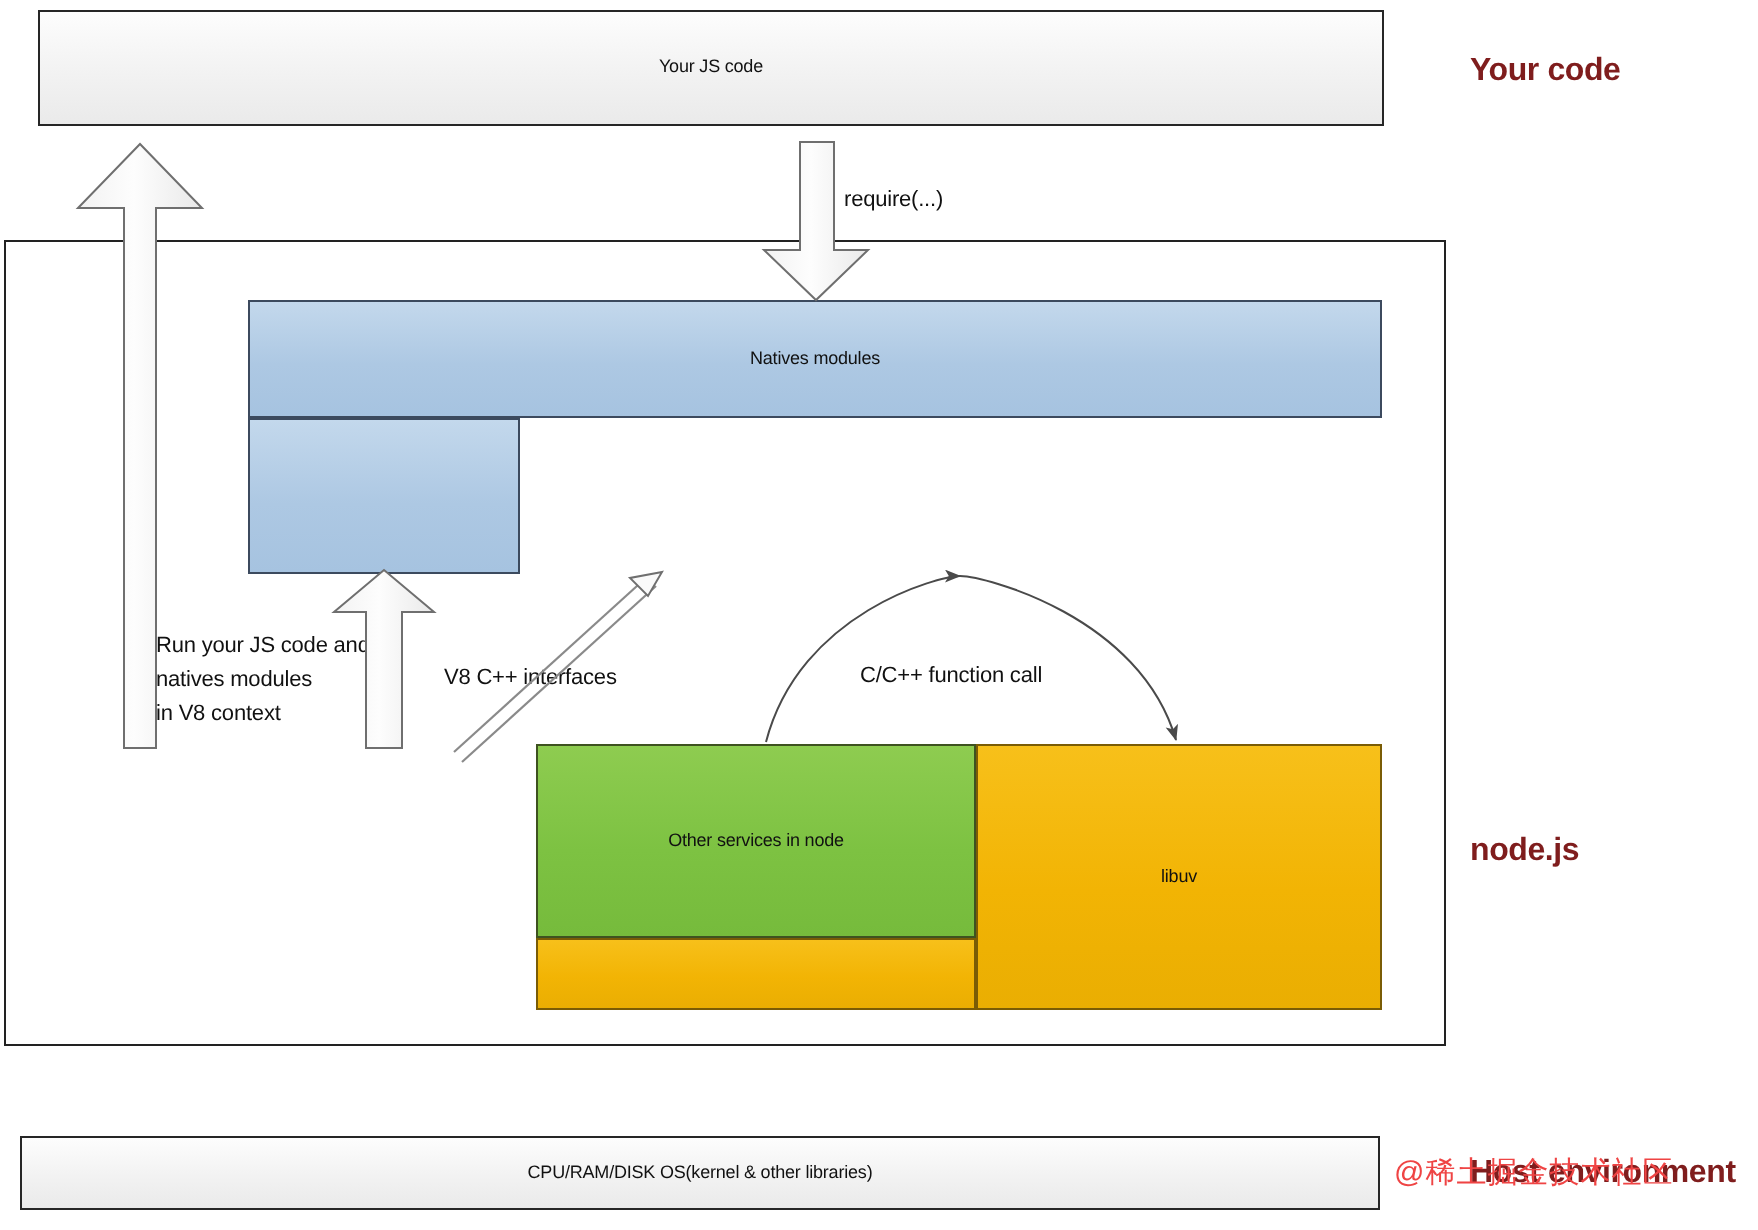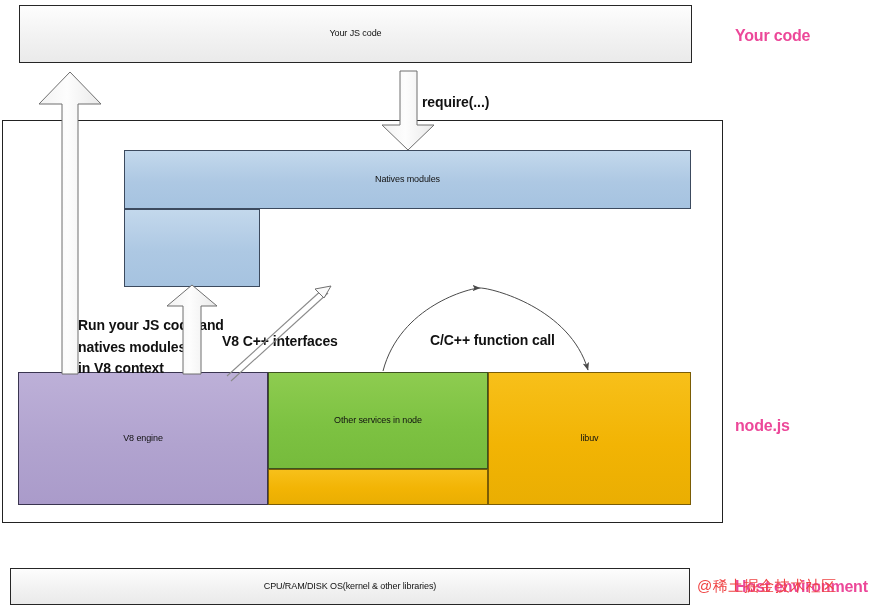--- a/index.html
+++ b/index.html
@@ -62,34 +62,33 @@
   .gold-box {
     border: 1px solid #7a5c05;
     background: linear-gradient(to bottom, #f7c01a 0%, #f2b404 55%, #eaae02 100%);
   }
 
   
   .side-label {
     position: absolute;
     font-size: 16px;
     font-weight: bold;
-    color: #ec4899;
+    color: #7f1d1d;
     white-space: nowrap;
     letter-spacing: -0.2px;
   }
 
   
   .annot {
     position: absolute;
-    font-size: 14px;
+    font-size: 11px;
     color: #111111;
     line-height: 1.55;
     white-space: pre-line;
     letter-spacing: -0.1px;
-    font-weight: bold;
   }
 
   
   .arrows {
     position: absolute;
     left: 0;
     top: 0;
     width: 879px;
     height: 615px;
     pointer-events: none;
@@ -121,23 +120,20 @@
 
   <div class="box blue-box" style="left:124px; top:150px; width:567px; height:59px;">
     <span>Natives modules</span>
   </div>
 
   <div class="box blue-box" style="left:124px; top:209px; width:136px; height:78px;">
     <span></span>
   </div>
 
 
-  <div class="box purple-box" style="left:18px; top:372px; width:250px; height:133px;">
-    <span>V8 engine</span>
-  </div>
 
   <div class="box green-box" style="left:268px; top:372px; width:220px; height:97px;">
     <span>Other services in
 node</span>
   </div>
 
   <div class="box gold-box" style="left:268px; top:469px; width:220px; height:36px;">
     <span></span>
   </div>
 

